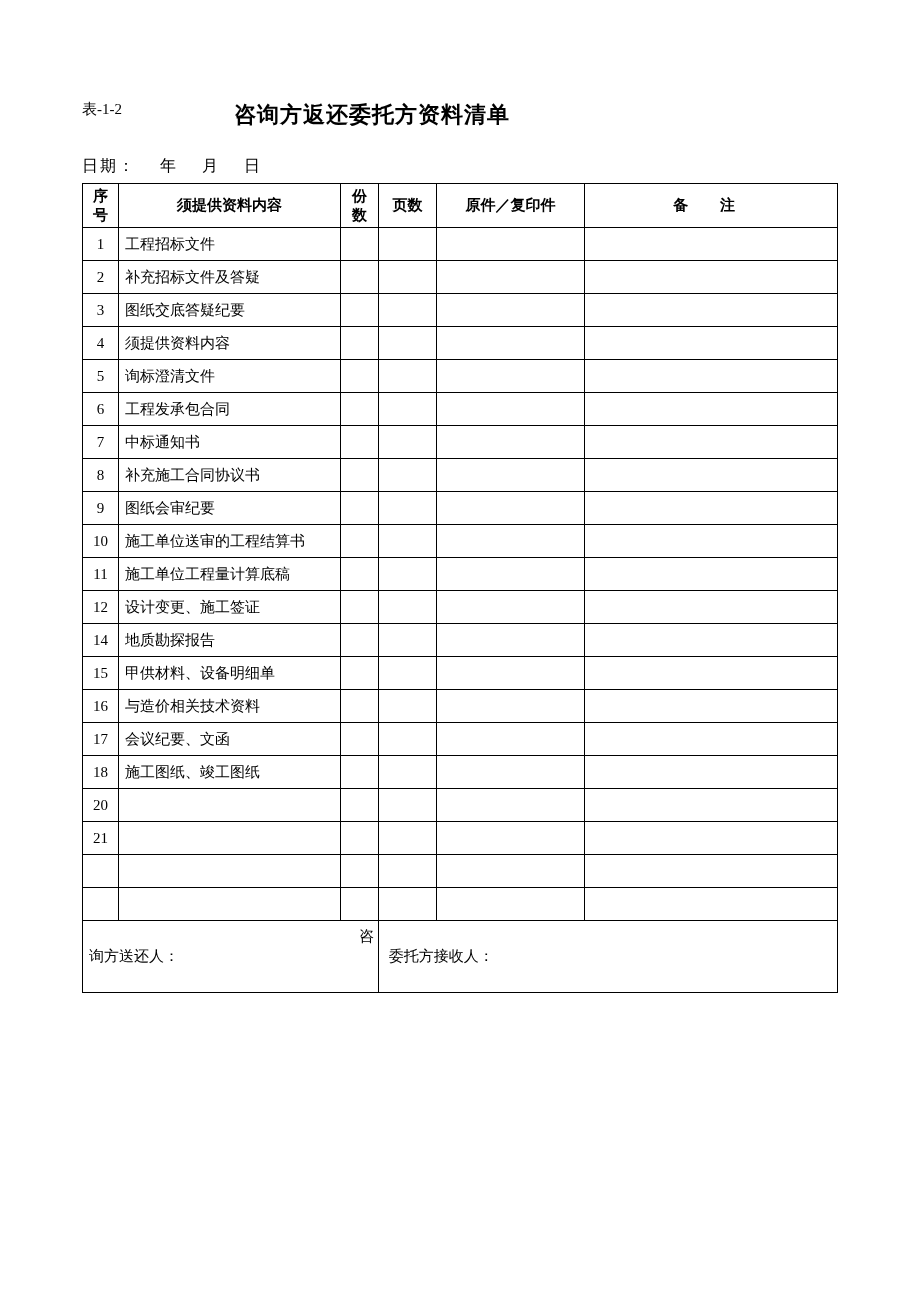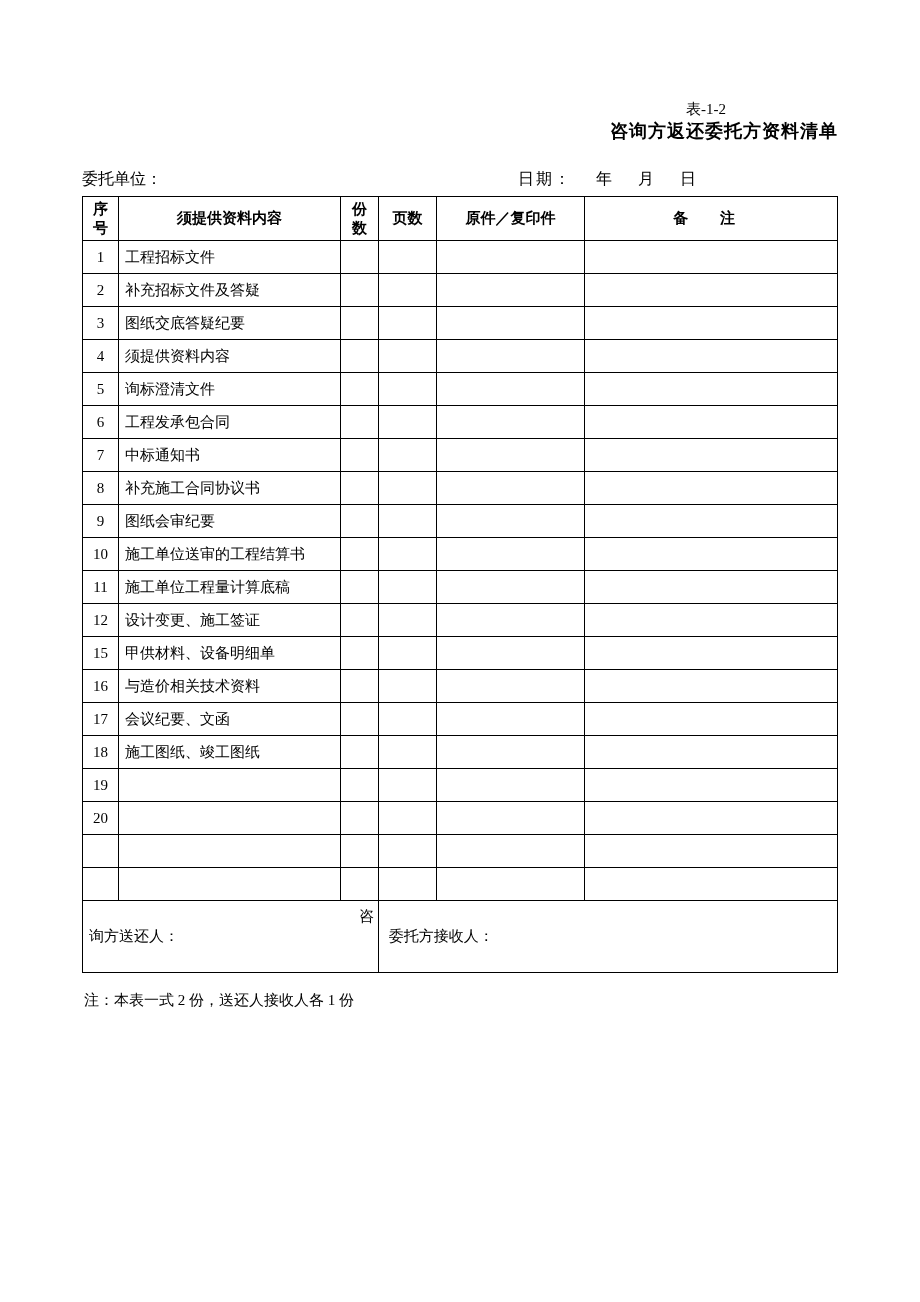--- a/index.html
+++ b/index.html
@@ -9,30 +9,29 @@
     font-family: "SimSun", "宋体", serif;
     color: #000;
     width: 920px;
   }
   .page {
     padding: 100px 82px 40px 82px;
     box-sizing: border-box;
   }
   .header-row {
     display: flex;
-    align-items: flex-end;
+    align-items: flex-start;
     margin-bottom: 26px;
-    flex-direction: column;
   }
   .table-code {
     font-size: 15px;
     margin-right: 112px;
   }
   .title {
-    font-size: 18px;
+    font-size: 22px;
     font-weight: bold;
     letter-spacing: 1px;
   }
   .meta-row {
     display: flex;
     font-size: 16px;
     margin-bottom: 6px;
   }
   .meta-left {
     flex: 1;
@@ -82,21 +81,20 @@
 </head>
 <body>
 <div class="page">
 
 <div class="header-row">
   <span class="table-code">表-1-2</span>
   <span class="title">咨询方返还委托方资料清单</span>
 </div>
 
 <div class="meta-row">
-  <div class="meta-left">委托单位：</div>
   <div class="meta-right">
     <span>日期：</span>&nbsp;&nbsp;&nbsp;
     <span>年</span>&nbsp;&nbsp;&nbsp;
     <span>月</span>&nbsp;&nbsp;&nbsp;
     <span>日</span>
   </div>
 </div>
 
 <table class="doc">
   <tbody>
@@ -200,20 +198,28 @@
         </tr>
         <tr class="body-row">
           <td class="col-seq">12</td>
           <td class="col-content content-cell">设计变更、施工签证</td>
           <td class="col-copies"></td>
           <td class="col-pages"></td>
           <td class="col-orig"></td>
           <td class="col-remark"></td>
         </tr>
         <tr class="body-row">
+          <td class="col-seq">14</td>
+          <td class="col-content content-cell">地质勘探报告</td>
+          <td class="col-copies"></td>
+          <td class="col-pages"></td>
+          <td class="col-orig"></td>
+          <td class="col-remark"></td>
+        </tr>
+        <tr class="body-row">
           <td class="col-seq">15</td>
           <td class="col-content content-cell">甲供材料、设备明细单</td>
           <td class="col-copies"></td>
           <td class="col-pages"></td>
           <td class="col-orig"></td>
           <td class="col-remark"></td>
         </tr>
         <tr class="body-row">
           <td class="col-seq">16</td>
           <td class="col-content content-cell">与造价相关技术资料</td>
@@ -232,29 +238,29 @@
         </tr>
         <tr class="body-row">
           <td class="col-seq">18</td>
           <td class="col-content content-cell">施工图纸、竣工图纸</td>
           <td class="col-copies"></td>
           <td class="col-pages"></td>
           <td class="col-orig"></td>
           <td class="col-remark"></td>
         </tr>
         <tr class="body-row">
-          <td class="col-seq">19</td>
-          <td class="col-content content-cell"></td>
-          <td class="col-copies"></td>
-          <td class="col-pages"></td>
-          <td class="col-orig"></td>
-          <td class="col-remark"></td>
-        </tr>
-        <tr class="body-row">
           <td class="col-seq">20</td>
+          <td class="col-content content-cell"></td>
+          <td class="col-copies"></td>
+          <td class="col-pages"></td>
+          <td class="col-orig"></td>
+          <td class="col-remark"></td>
+        </tr>
+        <tr class="body-row">
+          <td class="col-seq">21</td>
           <td class="col-content content-cell"></td>
           <td class="col-copies"></td>
           <td class="col-pages"></td>
           <td class="col-orig"></td>
           <td class="col-remark"></td>
         </tr>
         <tr class="body-row">
           <td class="col-seq"></td>
           <td class="col-content content-cell"></td>
           <td class="col-copies"></td>
@@ -277,15 +283,14 @@
       <span style="position:absolute; right:4px; top:6px;">咨</span>
       <span>询方送还人：</span>
     </td>
     <td class="sig-right" colspan="3">
       &nbsp;<span>委托方接收人：</span>
     </td>
   </tr>
 </tbody>
     </table>
 
-<div class="footnote">注：本表一式 2 份，送还人接收人各 1 份</div>
 
 </div>
 
 </body></html>

